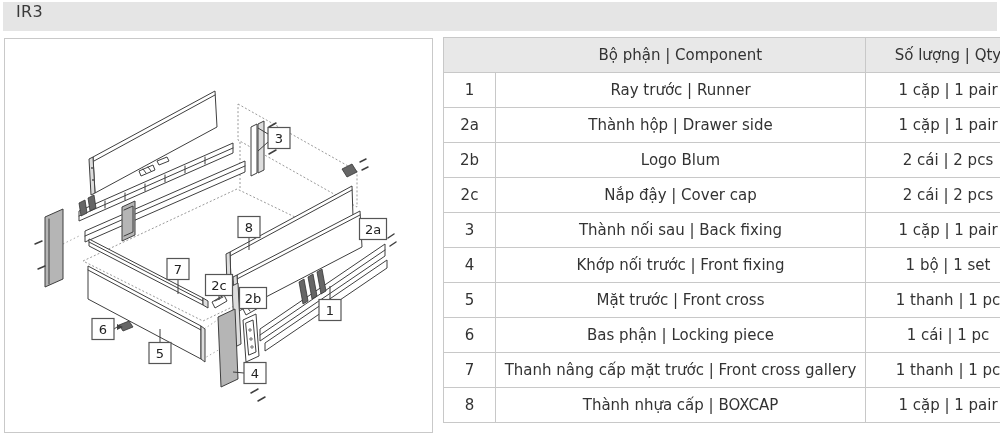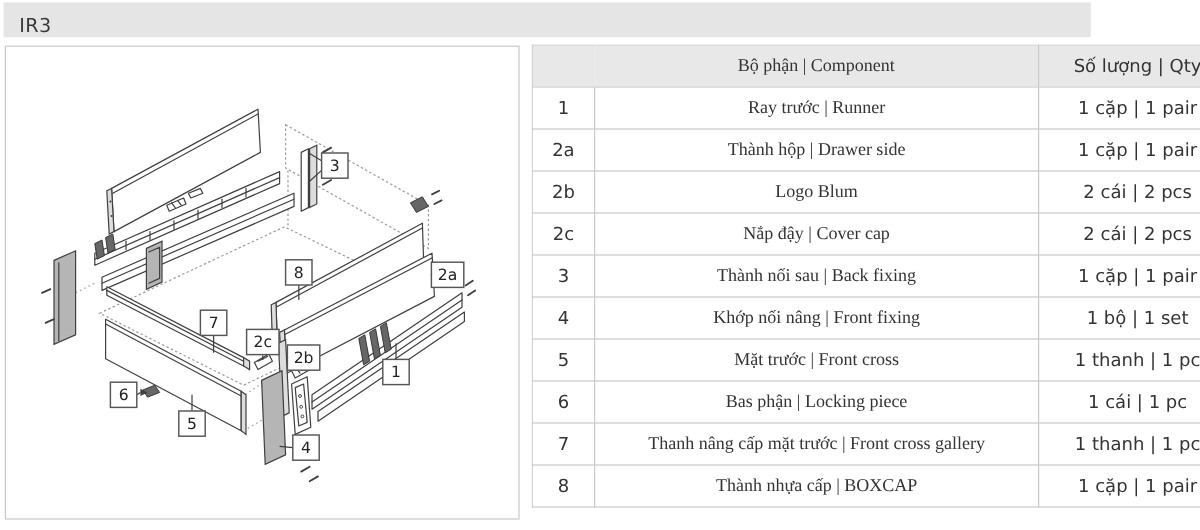--- a/index.html
+++ b/index.html
@@ -3,22 +3,22 @@
 <meta charset="utf-8">
 <style>
   html,body{margin:0;padding:0;background:#fff;}
   body{
     width:1000px;height:442px;position:relative;overflow:hidden;
     font-family:"DejaVu Sans","Liberation Sans",sans-serif;
     color:#333;
     -webkit-font-smoothing:antialiased;
   }
   .title-bar{
-    position:absolute;left:3px;top:2px;width:906px;height:29px;
-    background:#e5e5e5;display:flex;align-items:flex-end;
+    position:absolute;left:3px;top:2px;width:994px;height:29px;
+    background:#e5e5e5;display:flex;align-items:flex-start;
     padding-left:13px;box-sizing:border-box;
     font-size:16px;color:#3a3a3a;letter-spacing:.3px;
   }
   .diagram-panel{
     position:absolute;left:4px;top:38px;width:427px;height:393px;
     background:#fff;border:1px solid #c9c9c9;
   }
   .diagram-panel svg{display:block;width:100%;height:100%;}
   .table-wrap{
     position:absolute;left:443px;top:37px;width:557px;height:397px;
@@ -32,21 +32,21 @@
     border:1px solid #c8c8c8;text-align:center;vertical-align:middle;
     padding:0 4px;height:35px;box-sizing:border-box;
     white-space:nowrap;overflow:hidden;
   }
   table.parts thead th{
     background:#e8e8e8;font-weight:normal;height:35px;color:#333;
   }
   table.parts thead th.col-num{border-right:none;}
   table.parts thead th.col-comp{border-left:none;}
   .col-num{width:52px;}
-  .col-comp{width:370px;font-family:Liberation Serif, serif;}
+  .col-comp{width:370px;}
   .col-qty{width:165px;}
   
   .ln{stroke:#3f3f3f;stroke-width:1;fill:none;stroke-linejoin:round;stroke-linecap:round;}
   .face{stroke:#3f3f3f;stroke-width:1;fill:#ffffff;stroke-linejoin:round;}
   .cap{stroke:#3f3f3f;stroke-width:1;fill:#dddddd;}
   .dark{stroke:#333;stroke-width:.8;fill:#666;}
   .plate{stroke:#3f3f3f;stroke-width:1;fill:#b5b5b5;}
   .ghost{stroke:#9a9a9a;stroke-width:1;fill:none;stroke-dasharray:2 2;}
   .dotted{stroke:#aaaaaa;stroke-width:1;fill:none;stroke-dasharray:1.5 2.5;}
   .screw{stroke:#3f3f3f;stroke-width:1.5;stroke-linecap:round;}
@@ -252,21 +252,21 @@
           <td class="col-comp">Nắp đậy | Cover cap</td>
           <td class="col-qty">2 cái | 2 pcs</td>
         </tr>
         <tr>
           <td class="col-num">3</td>
           <td class="col-comp">Thành nối sau | Back fixing</td>
           <td class="col-qty">1 cặp | 1 pair</td>
         </tr>
         <tr>
           <td class="col-num">4</td>
-          <td class="col-comp">Khớp nối nâng | Front fixing</td>
+          <td class="col-comp">Khớp nối trước | Front fixing</td>
           <td class="col-qty">1 bộ | 1 set</td>
         </tr>
         <tr>
           <td class="col-num">5</td>
           <td class="col-comp">Mặt trước | Front cross</td>
           <td class="col-qty">1 thanh | 1 pc</td>
         </tr>
         <tr>
           <td class="col-num">6</td>
           <td class="col-comp">Bas phận | Locking piece</td>

